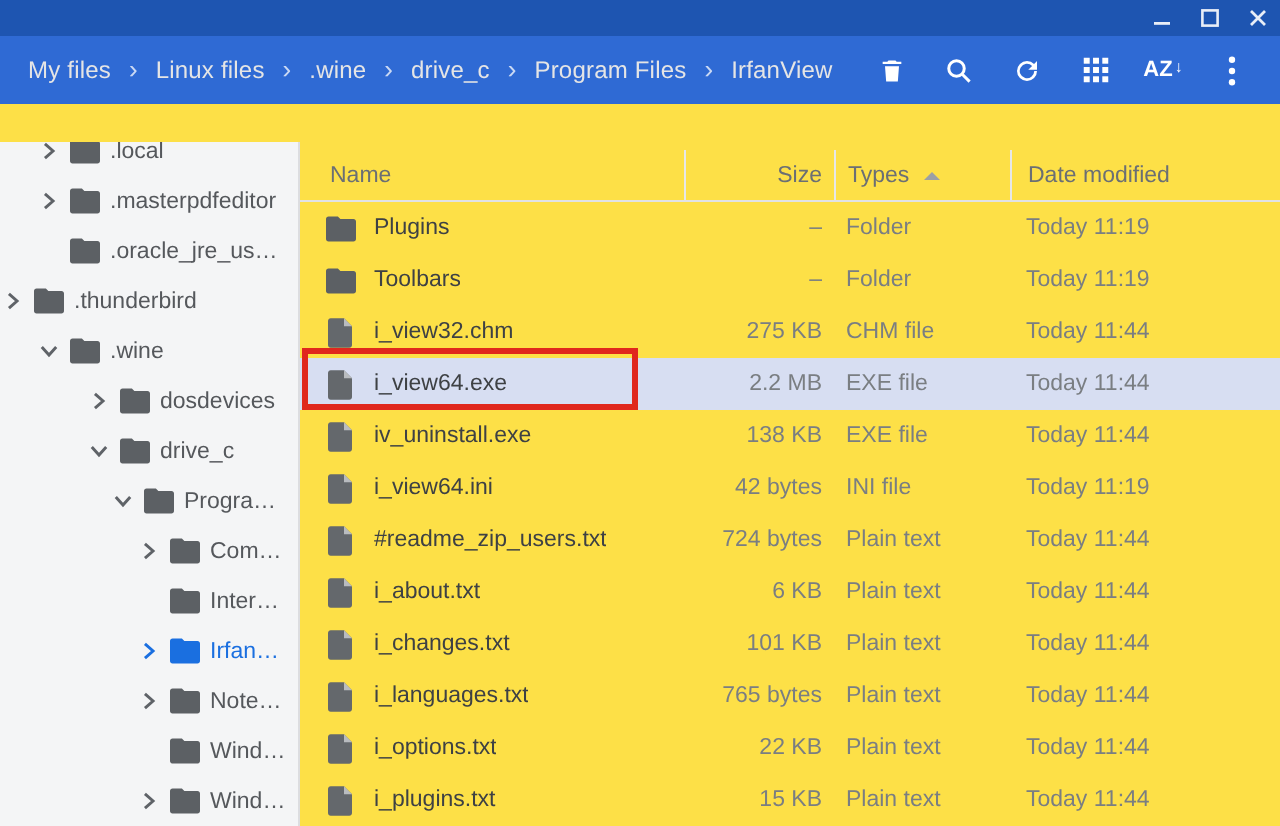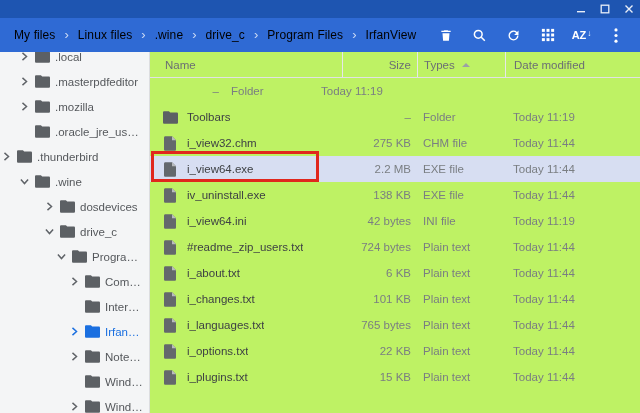--- a/index.html
+++ b/index.html
@@ -21,32 +21,32 @@
   .winbtn svg { display:block; }
 
   
   .toolbar {
     height:34px; background:#2f6ad4;
     display:flex; align-items:center;
     padding:0 14px 0 14px;
   }
   .breadcrumb { display:flex; align-items:center; gap:9px; }
   .crumb {
-    color:#000000; font-size:12px; font-weight:500;
+    color:#e5e5e5; font-size:12px; font-weight:500;
     letter-spacing:.1px; cursor:pointer; white-space:nowrap;
   }
   .crumb-sep { color:rgba(255,255,255,.75); font-size:13px; line-height:1; padding-bottom:1px; }
   .tool-icons { margin-left:auto; display:flex; align-items:center; gap:17px; padding-right:2px; }
   .tbicon { width:17px; height:17px; display:flex; align-items:center; justify-content:center; cursor:pointer; }
   .tbicon svg { display:block; }
   .az-text { color:#fff; font-size:11px; font-weight:700; letter-spacing:0; line-height:1; display:flex; align-items:center; }
   .az-text .dn { font-size:8px; margin-left:1px; margin-top:-2px; }
 
   
-  .content { display:flex; height:361px; background:#bef264; }
+  .content { display:flex; height:361px; background:#fde047;align-items:flex-end; }
 
   
   .sidebar {
     width:150px; min-width:150px; border-right:1px solid #dcdde0;
     overflow:hidden; background:#f4f5f6;
   }
   .tree { margin-top:-8px; }
   .tree-row {
     height:25px; display:flex; align-items:center; cursor:pointer;
     color:#55585c; font-size:11.5px; white-space:nowrap;
@@ -193,33 +193,20 @@
             </svg>
           </span>
           <span class="tree-ficon">
             <svg width="15" height="13" viewBox="0 0 24 20" fill="#5c6064">
               <path d="M9.5 0H2C.9 0 0 .9 0 2v16c0 1.1.9 2 2 2h20c1.1 0 2-.9 2-2V4c0-1.1-.9-2-2-2H11.5l-2-2z"></path>
             </svg>
           </span>
           <span class="tree-label">.masterpdfeditor</span>
         </div>
         <div class="tree-row" style="padding-left: 18px;">
-          <span class="tree-arrow">
-            <svg width="9" height="9" viewBox="0 0 8 8">
-              <path d="M2.2 0.8 L5.8 4 L2.2 7.2" fill="none" stroke="#5f6368" stroke-width="1.3"></path>
-            </svg>
-          </span>
-          <span class="tree-ficon">
-            <svg width="15" height="13" viewBox="0 0 24 20" fill="#5c6064">
-              <path d="M9.5 0H2C.9 0 0 .9 0 2v16c0 1.1.9 2 2 2h20c1.1 0 2-.9 2-2V4c0-1.1-.9-2-2-2H11.5l-2-2z"></path>
-            </svg>
-          </span>
-          <span class="tree-label">.mozilla</span>
-        </div>
-        <div class="tree-row" style="padding-left: 18px;">
           <span class="tree-arrow"></span>
           <span class="tree-ficon">
             <svg width="15" height="13" viewBox="0 0 24 20" fill="#5c6064">
               <path d="M9.5 0H2C.9 0 0 .9 0 2v16c0 1.1.9 2 2 2h20c1.1 0 2-.9 2-2V4c0-1.1-.9-2-2-2H11.5l-2-2z"></path>
             </svg>
           </span>
           <span class="tree-label">.oracle_jre_usage</span>
         </div>
         <div class="tree-row" style="">
           <span class="tree-arrow">
@@ -370,20 +357,28 @@
       <div class="hcell h-type">
         <span>Types</span>
         <span class="sort-caret"></span>
       </div>
       <div class="hcell h-date">
         <span>Date modified</span>
       </div>
     </div>
     <div class="rows" id="rows">
         <div class="frow">
+          <div class="c-name">
+            <span class="ficon">
+              <svg width="15" height="13" viewBox="0 0 24 20" fill="#5c6064">
+                <path d="M9.5 0H2C.9 0 0 .9 0 2v16c0 1.1.9 2 2 2h20c1.1 0 2-.9 2-2V4c0-1.1-.9-2-2-2H11.5l-2-2z"></path>
+              </svg>
+            </span>
+            <span class="fname">Plugins</span>
+          </div>
           <div class="c-size">–</div>
           <div class="c-type">Folder</div>
           <div class="c-date">Today 11:19</div>
         </div>
         <div class="frow">
           <div class="c-name">
             <span class="ficon">
               <svg width="15" height="13" viewBox="0 0 24 20" fill="#5c6064">
                 <path d="M9.5 0H2C.9 0 0 .9 0 2v16c0 1.1.9 2 2 2h20c1.1 0 2-.9 2-2V4c0-1.1-.9-2-2-2H11.5l-2-2z"></path>
               </svg>

